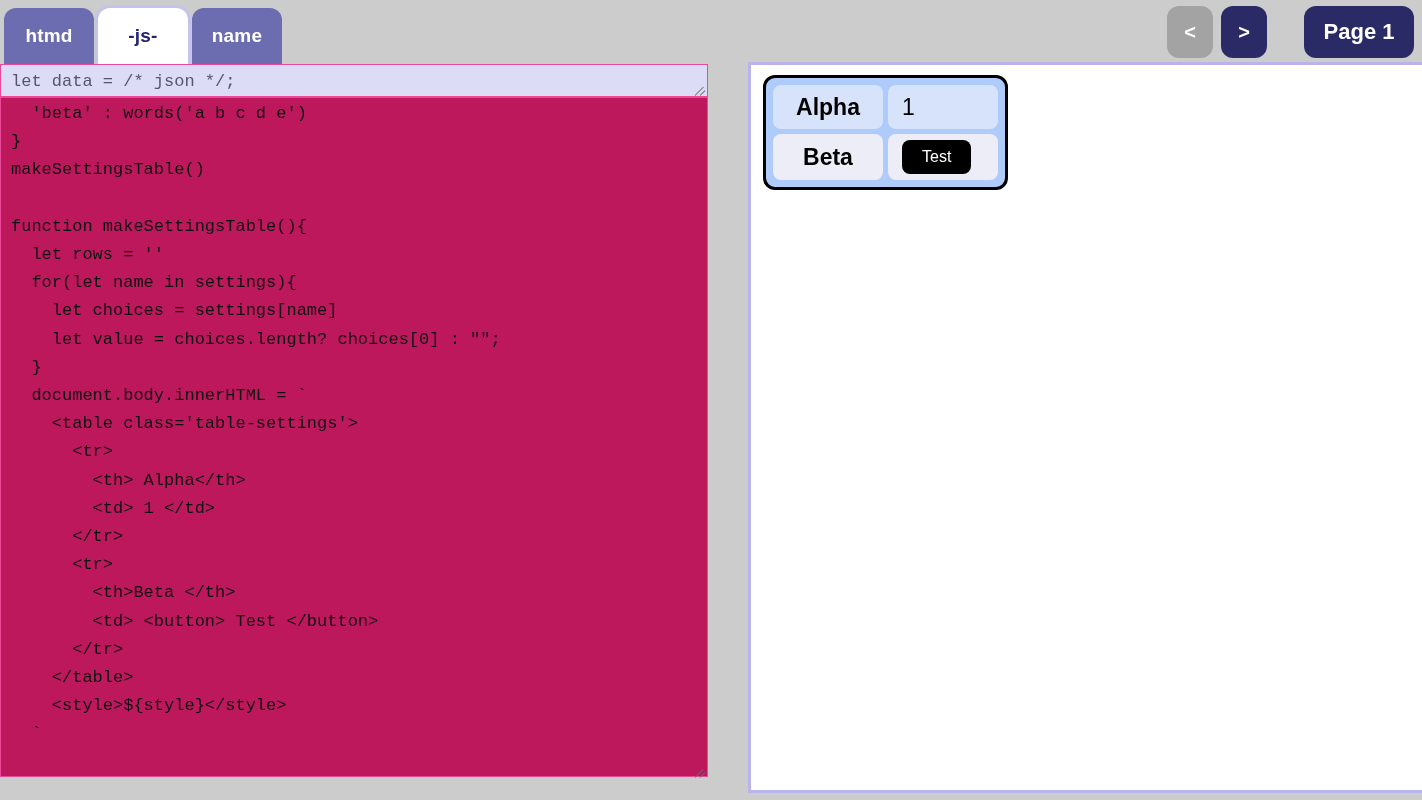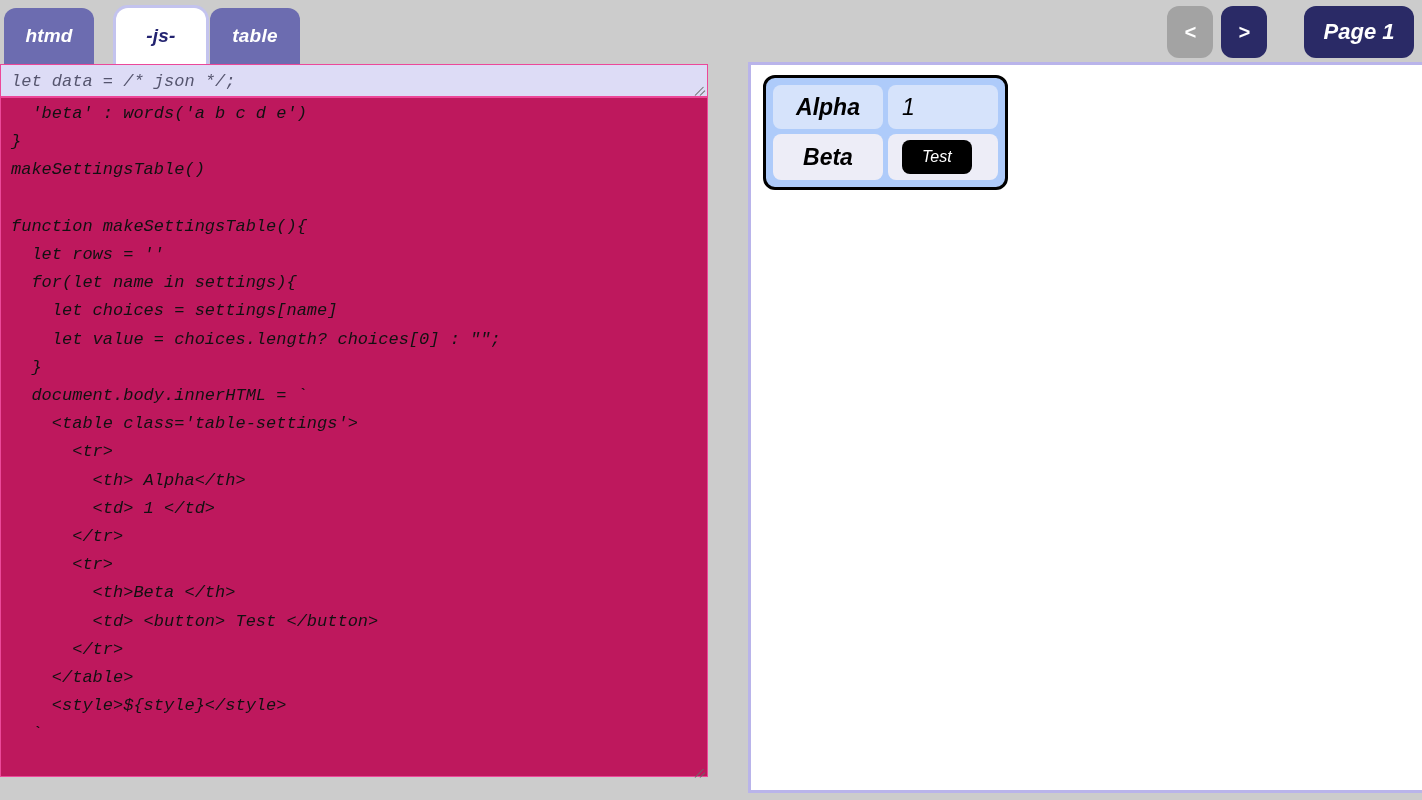--- a/index.html
+++ b/index.html
@@ -1,15 +1,15 @@
 <!DOCTYPE html>
 <html><head>
 <meta charset="utf-8">
 <style>
-  * { box-sizing: border-box; font-style: italic; }
+  * { box-sizing: border-box; }
   html, body {
     margin: 0; padding: 0;
     width: 1422px; height: 800px;
     overflow: hidden;
     background: #cccccc;
     font-family: "Liberation Sans", sans-serif;
   }
 
   
   #topbar {
@@ -41,21 +41,20 @@
     border: none;
     cursor: pointer;
     letter-spacing: .2px;
     padding: 0 14px;
     font-family: "Liberation Sans", sans-serif;
   }
   .tab.active {
     background: #ffffff;
     color: #232370;
     box-shadow: 0 0 0 3px #c3c3ee;
-    margin-left: 18px;
   }
 
   .navgroup {
     position: absolute;
     right: 8px; top: 6px;
     display: flex;
     align-items: center;
     gap: 8px;
   }
   .navbtn {
@@ -177,21 +176,21 @@
   }
 </style>
 </head>
 <body>
 
 <div id="topbar">
 
   <div class="tabstrip">
     <button class="tab">htmd</button>
     <button class="tab active">-js-</button>
-    <button class="tab">table</button>
+    <button class="tab">name</button>
   </div>
 
   <div class="navgroup">
     <button class="navbtn disabled">&lt;</button>
     <button class="navbtn">&gt;</button>
     <button class="navbtn page">Page 1</button>
   </div>
 
 </div>
 

